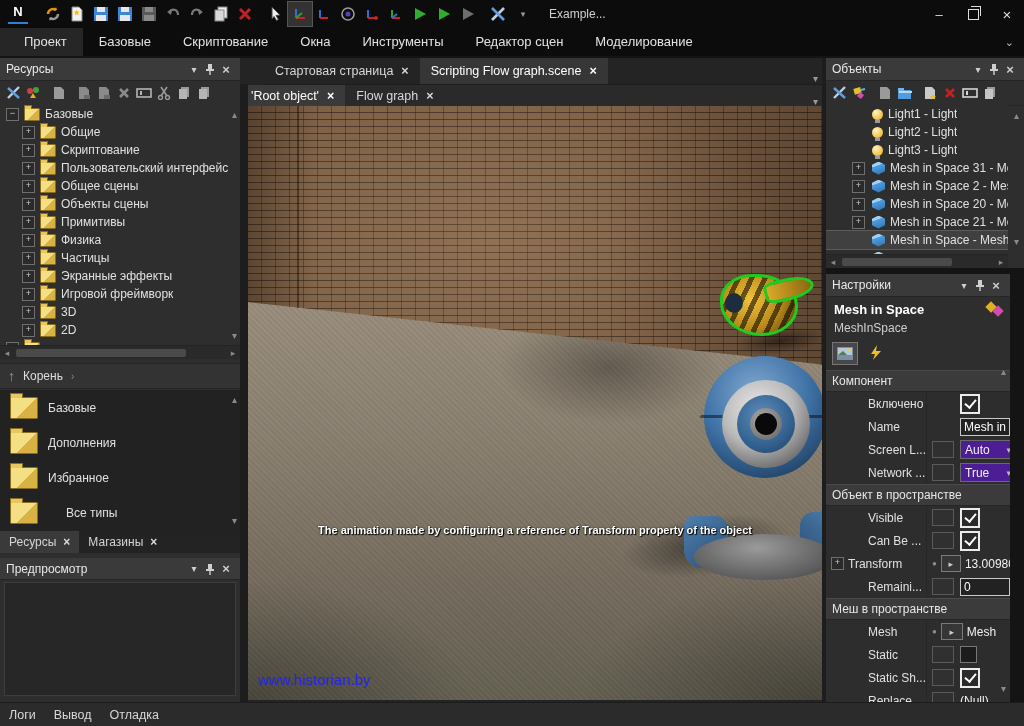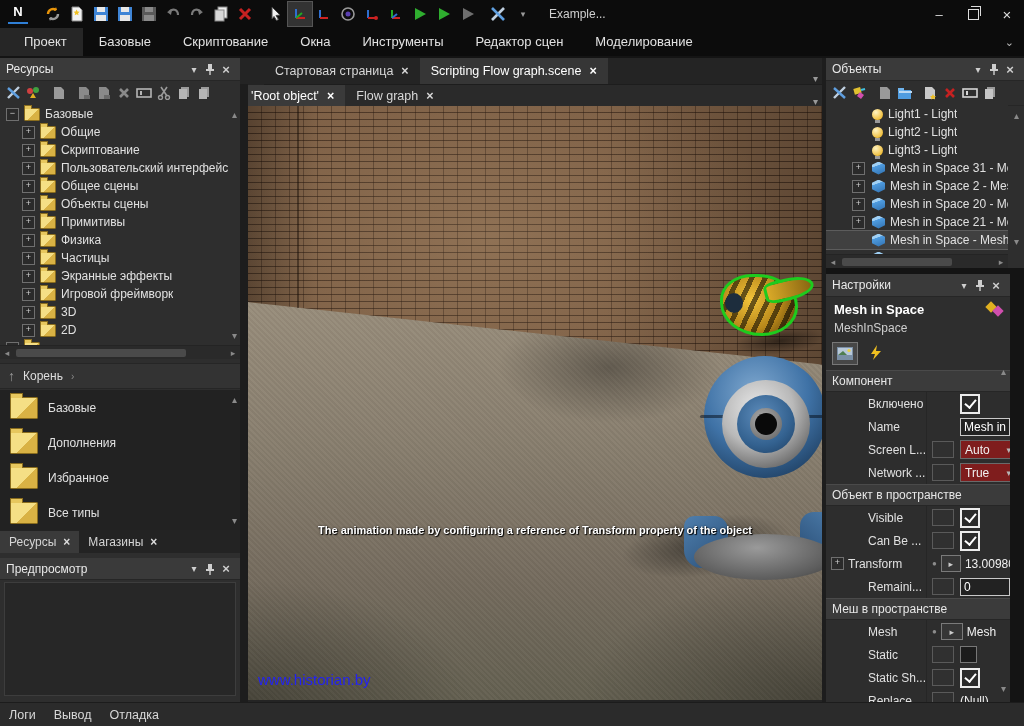--- a/index.html
+++ b/index.html
@@ -67,21 +67,21 @@
   
   .sechead{height:20px;line-height:20px;background:#3b3b3b;color:#e6e6e6;padding-left:6px;border-top:1px solid #4a4a4a;border-bottom:1px solid #262626;white-space:nowrap;overflow:hidden;}
   .prow{height:23px;display:flex;align-items:center;background:#2d2d2d;position:relative;}
   .plabel{flex:0 0 100px;padding-left:42px;box-sizing:border-box;color:#e0e0e0;white-space:nowrap;overflow:hidden;}
   .pctrl{flex:1;display:flex;align-items:center;border-left:1px solid #262626;height:100%;padding-left:5px;gap:4px;overflow:hidden;}
   .slot{width:24px;flex:0 0 auto;display:flex;}
   .prebox{width:20px;height:15px;border:1px solid #5a5a5a;background:#303030;flex:0 0 auto;}
   .cb{width:16px;height:16px;border:2px solid #ececec;background:#2a2a2a;display:flex;align-items:center;justify-content:center;flex:0 0 auto;}
   .cb .tick{width:5px;height:9px;border-right:2px solid #fff;border-bottom:2px solid #fff;transform:rotate(40deg);margin-top:-3px;}
   .cb.un{border:1px solid #777;background:#1c1c1c;width:15px;height:15px;}
-  .dd{height:17px;min-width:46px;border:1px solid #6a6a6a;background:#7f1d1d;display:flex;align-items:center;padding:0 4px;gap:2px;color:#f0f0f0;}
+  .dd{height:17px;min-width:46px;border:1px solid #6a6a6a;background:#4c1d95;display:flex;align-items:center;padding:0 4px;gap:2px;color:#f0f0f0;}
   .dd .ar{margin-left:auto;color:#b5b5b5;font-size:9px;}
   .tf{height:16px;width:46px;border:1px solid #c9c9c9;background:#222;color:#fff;padding:0 3px;white-space:nowrap;overflow:hidden;line-height:16px;}
   .dot{color:#8c8c8c;font-size:8px;}
   .refbtn{width:20px;height:15px;border:1px solid #7a7a7a;background:#363636;color:#ccc;font-size:9px;display:flex;align-items:center;justify-content:center;}
   .pval{color:#f0f0f0;white-space:nowrap;overflow:hidden;}
   .pexp{position:absolute;left:5px;top:5px;}
   
   .vp{overflow:hidden;background:
       radial-gradient(160px 80px at 63% 44%, rgba(0,0,0,.32), transparent 70%),
       radial-gradient(300px 160px at 0% 100%, rgba(0,0,0,.28), transparent 75%),
@@ -452,21 +452,21 @@
           <span class="tlabel">Базовые</span>
         </div>
       <div class="trow" style="height:35px;gap:10px;padding-left:10px;">
           <span class="fold big"></span>
           <span class="tlabel">Дополнения</span>
         </div>
       <div class="trow" style="height:35px;gap:10px;padding-left:10px;">
           <span class="fold big"></span>
           <span class="tlabel">Избранное</span>
         </div>
-      <div class="trow" style="height:35px;gap:10px;padding-left:10px;">
+      <div class="trow" style="height:35px;gap:28px;padding-left:10px;">
           <span class="fold big"></span>
           <span class="tlabel">Все типы</span>
         </div>
       <span class="vchev" style="top:4px;">▴</span>
       <span class="vchev" style="bottom:4px;">▾</span>
     </div>
     <div class="abs ptabs" style="left:0;top:472px;width:240px;">
       <span class="ptab active">
           <span>Ресурсы</span>
           <span class="x">×</span>

